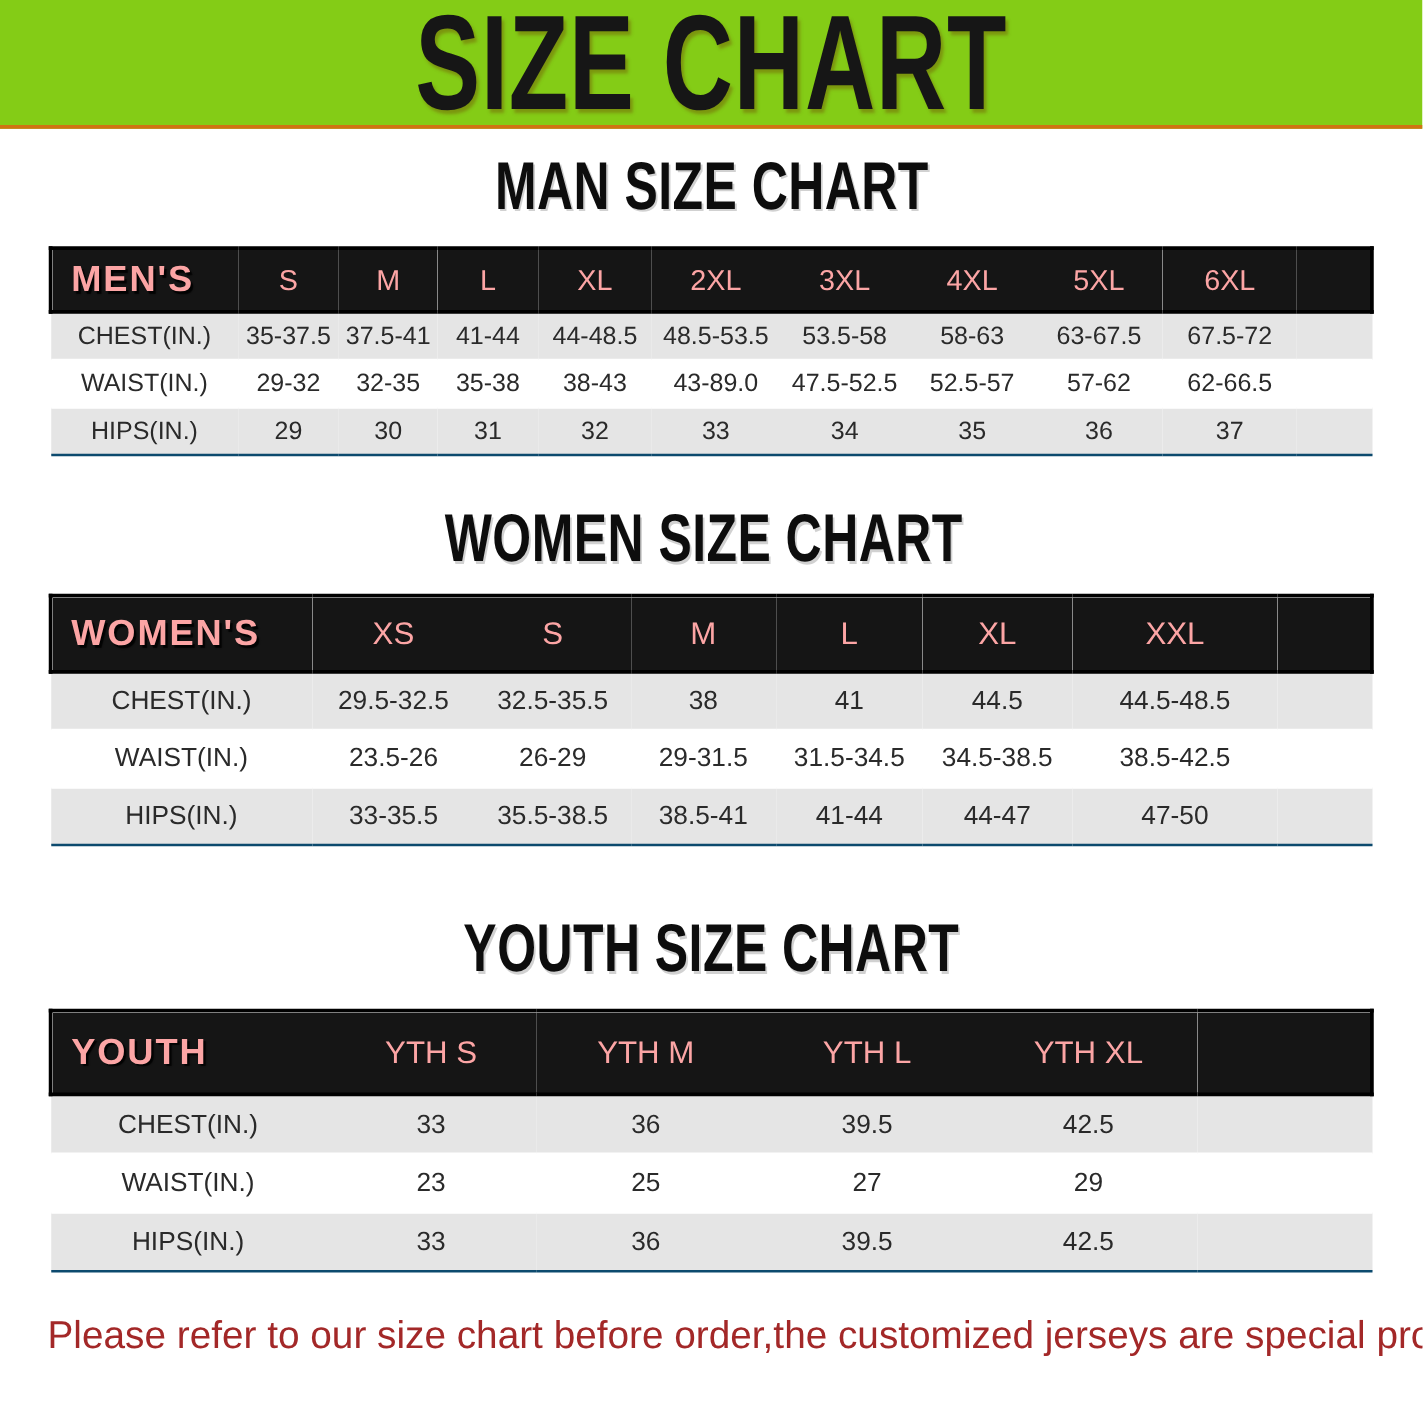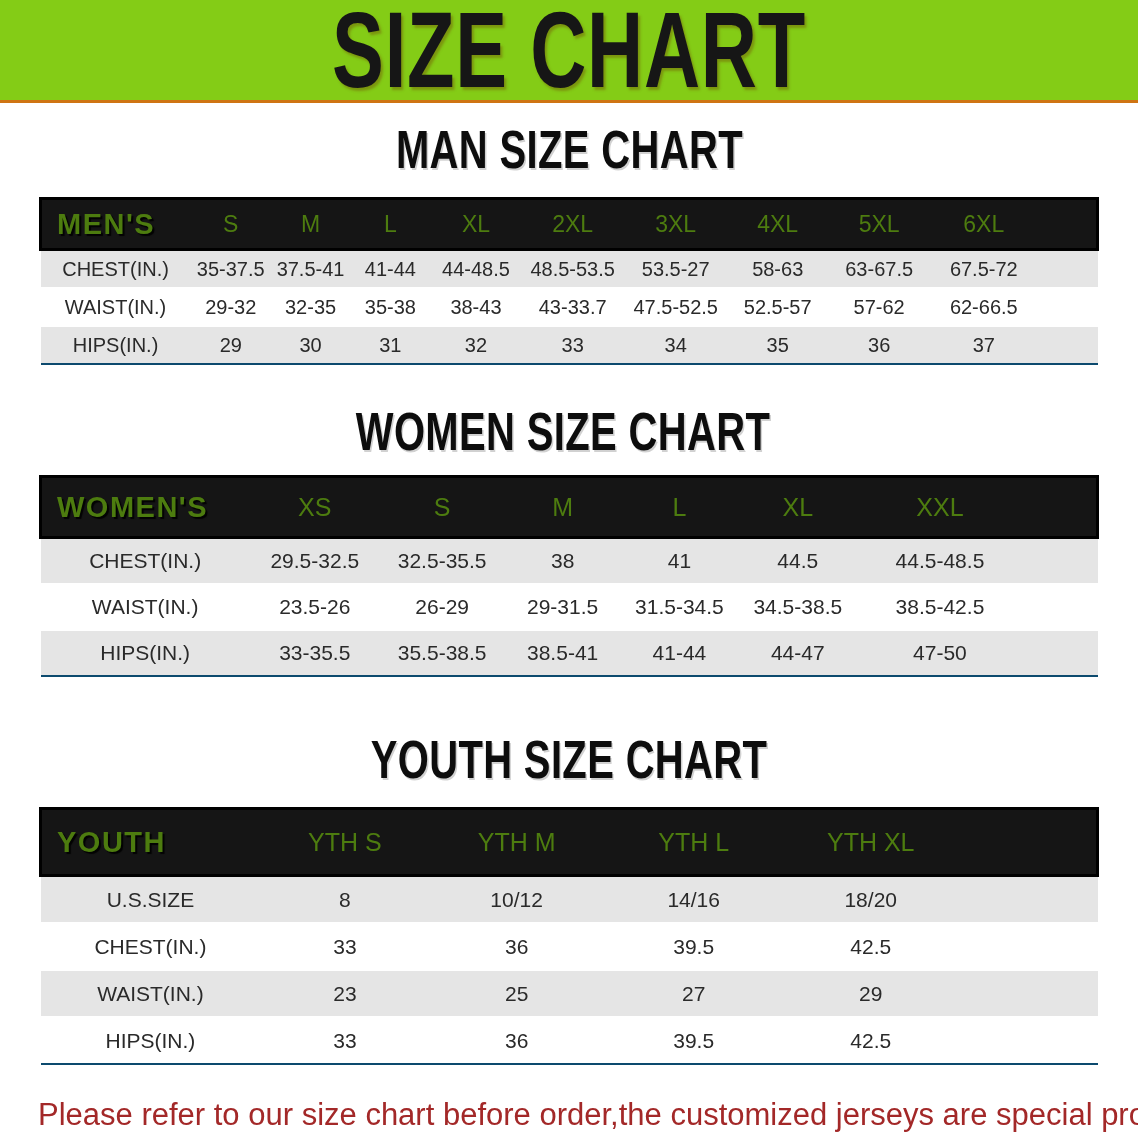--- a/index.html
+++ b/index.html
@@ -16,21 +16,21 @@
   .section-title{text-align:center;white-space:nowrap;}
   .section-title .cond{display:inline-block;transform:scaleX(0.74);transform-origin:center;
           font-size:54px;line-height:56px;font-weight:800;color:#0d0d0d;letter-spacing:0.5px;
           text-shadow:2px 2px 0 rgba(0,0,0,0.18);}
   .st-man{margin:18px 0 20px 0;}
   .st-women{margin:38px 12px 16px 0;}
   .st-youth{margin:54px 0 20px 0;}
 
   
   table.sizetable{width:1060px;margin:0 auto;border-collapse:collapse;table-layout:fixed;}
-  table.sizetable thead th{background:#151515;color:#4d7c0f;
+  table.sizetable thead th{background:#151515;color:#fca5a5;
           border-top:3px solid #000;border-bottom:3px solid #000;overflow:hidden;}
   table.sizetable thead th:first-child{border-left:3px solid #000;}
   table.sizetable thead th:last-child{border-right:3px solid #000;}
   .header-label{text-align:left;padding-left:15px;font-weight:800;letter-spacing:1.5px;
           text-shadow:2px 2px 1px rgba(0,0,0,0.9);white-space:nowrap;}
   .size-col{text-align:center;font-weight:400;white-space:nowrap;}
   table.sizetable tbody td{text-align:center;color:#2a2a2a;white-space:nowrap;border-top:2px solid #ffffff;}
   table.sizetable tbody tr:nth-child(odd) td{background:#E5E5E5;}
   table.sizetable tbody tr:nth-child(even) td{background:#ffffff;}
   table.sizetable tbody tr:last-child td{border-bottom:2px solid #0c4a6e;}
@@ -86,33 +86,33 @@
       </tr>
     </thead>
     <tbody>
       <tr>
         <td class="row-label">CHEST(IN.)</td>
         <td class="value">35-37.5</td>
         <td class="value">37.5-41</td>
         <td class="value">41-44</td>
         <td class="value">44-48.5</td>
         <td class="value">48.5-53.5</td>
-        <td class="value">53.5-27</td>
+        <td class="value">53.5-58</td>
         <td class="value">58-63</td>
         <td class="value">63-67.5</td>
         <td class="value">67.5-72</td>
         <td class="value"></td>
       </tr>
       <tr>
         <td class="row-label">WAIST(IN.)</td>
         <td class="value">29-32</td>
         <td class="value">32-35</td>
         <td class="value">35-38</td>
         <td class="value">38-43</td>
-        <td class="value">43-33.7</td>
+        <td class="value">43-89.0</td>
         <td class="value">47.5-52.5</td>
         <td class="value">52.5-57</td>
         <td class="value">57-62</td>
         <td class="value">62-66.5</td>
         <td class="value"></td>
       </tr>
       <tr>
         <td class="row-label">HIPS(IN.)</td>
         <td class="value">29</td>
         <td class="value">30</td>
@@ -205,28 +205,20 @@
         <th class="header-label">YOUTH</th>
         <th class="size-col">YTH S</th>
         <th class="size-col">YTH M</th>
         <th class="size-col">YTH L</th>
         <th class="size-col">YTH XL</th>
         <th class="size-col"></th>
       </tr>
     </thead>
     <tbody>
       <tr>
-        <td class="row-label">U.S.SIZE</td>
-        <td class="value">8</td>
-        <td class="value">10/12</td>
-        <td class="value">14/16</td>
-        <td class="value">18/20</td>
-        <td class="value"></td>
-      </tr>
-      <tr>
         <td class="row-label">CHEST(IN.)</td>
         <td class="value">33</td>
         <td class="value">36</td>
         <td class="value">39.5</td>
         <td class="value">42.5</td>
         <td class="value"></td>
       </tr>
       <tr>
         <td class="row-label">WAIST(IN.)</td>
         <td class="value">23</td>

